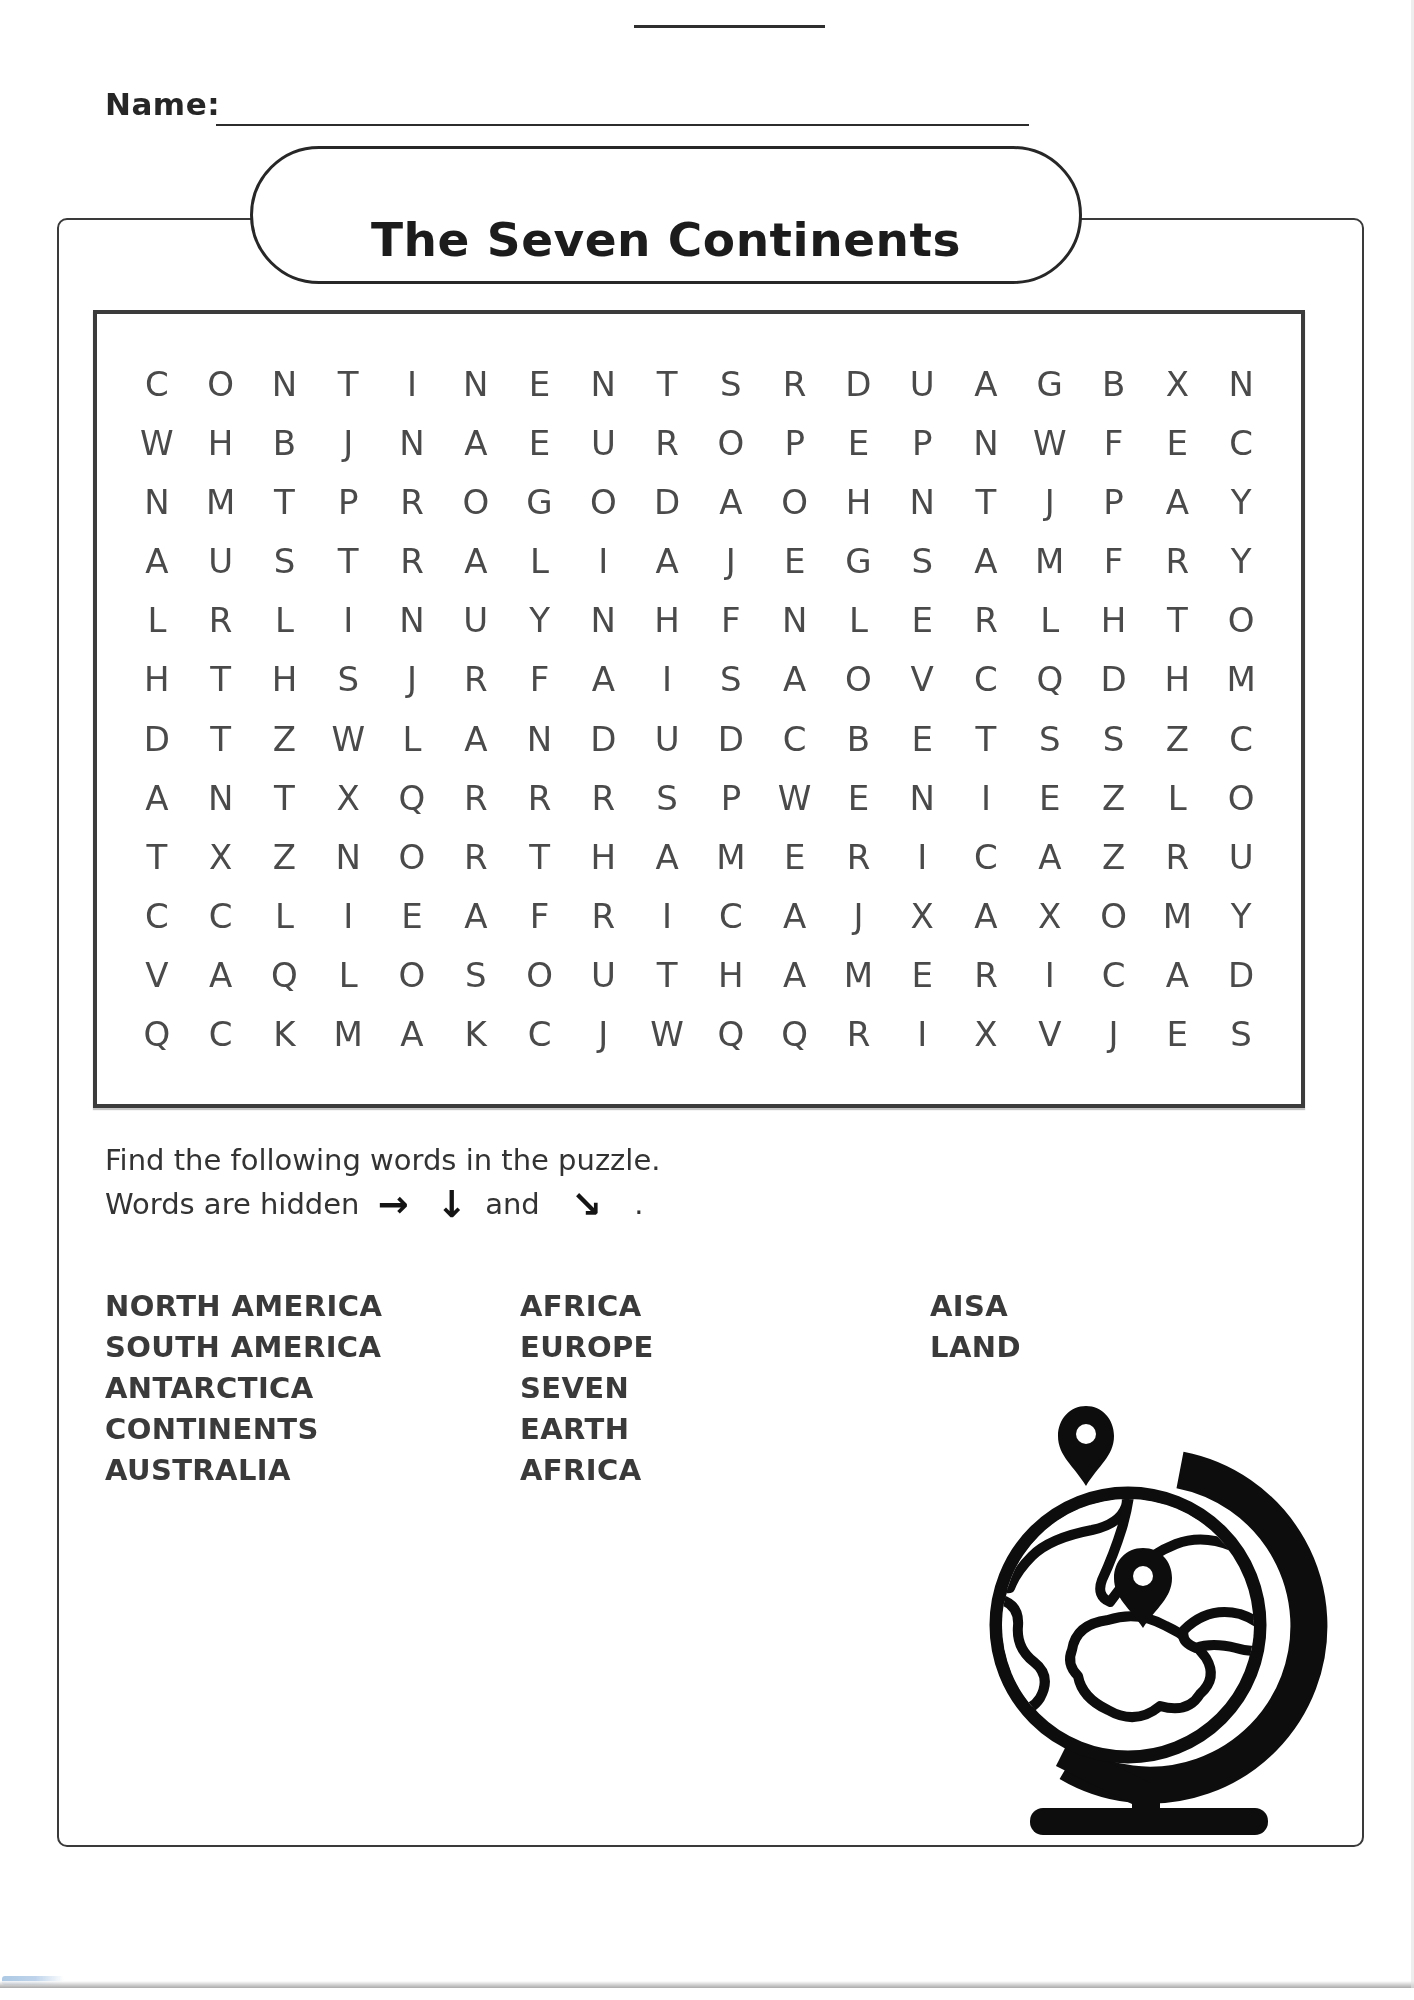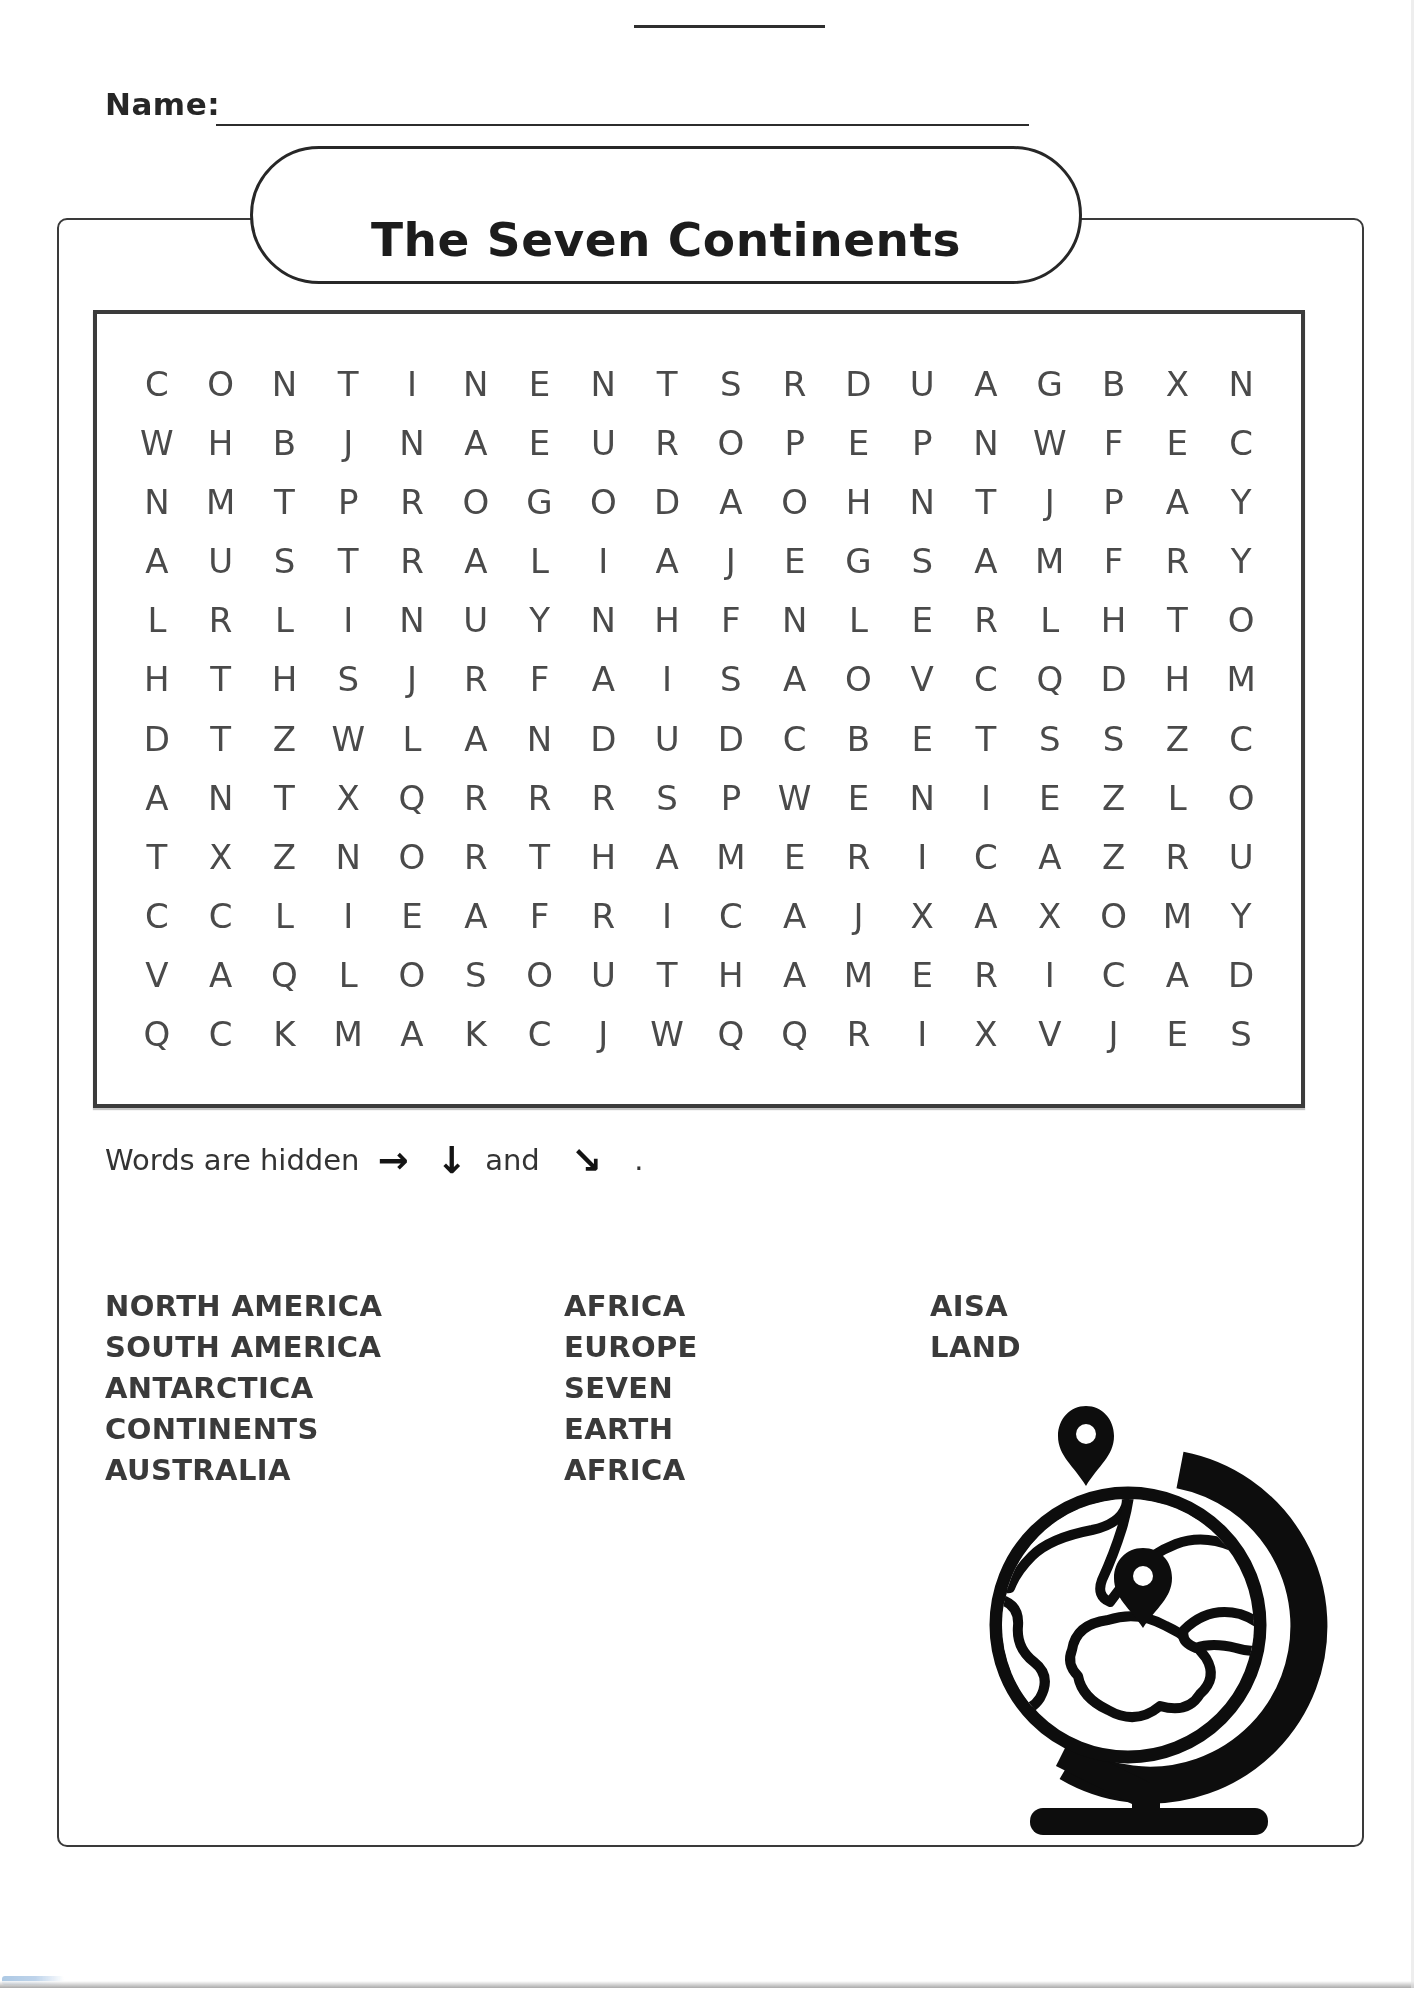--- a/index.html
+++ b/index.html
@@ -36,21 +36,21 @@
   .instructions { position:absolute; left:105px; top:1138px; color:#333333;
     font-size:29px; line-height:44px; z-index:2; }
   .instructions .arrow { font-size:37px; font-weight:700; color:#141414;
     margin:0 9px; vertical-align:-3px; }
   .instructions .arrow.diag { margin-left:22px; }
   .instructions .period { margin-left:14px; }
   
   .word-col { position:absolute; top:1286px; list-style:none; z-index:2; }
   .word-col li { font-size:29px; line-height:41px; color:#3a3a3a; letter-spacing:0.4px;font-weight:bold; }
   .word-col.c1 { left:105px; }
-  .word-col.c2 { left:520px;margin-left:44px; }
+  .word-col.c2 { left:520px; }
   .word-col.c3 { left:930px; }
   
   .globe-svg { position:absolute; left:980px; top:1398px; z-index:2; }
   
   .watermark { position:absolute; left:2px; top:1976px; width:62px; height:9px;
     border-radius:3px; opacity:0.85;
     background:linear-gradient(90deg,#9fc0e0 0%,#b4cde8 55%,rgba(255,255,255,0) 100%);
     filter:blur(0.6px); }
   .bottom-edge { position:absolute; left:0; bottom:0; width:100%; height:7px;
     background:linear-gradient(#ffffff, #9c9c9c); opacity:0.85; }
@@ -288,20 +288,21 @@
         <span class="cell">I</span>
         <span class="cell">X</span>
         <span class="cell">V</span>
         <span class="cell">J</span>
         <span class="cell">E</span>
         <span class="cell">S</span>
       </div>
   </div>
 
   <div class="instructions">
+    <div>Find the following words in the puzzle.</div>
     <div>
       <span>Words are hidden</span>
       <span class="arrow">→</span>
       <span class="arrow">↓</span>
       <span>and</span>
       <span class="arrow diag">↘</span>
       <span class="period">.</span>
     </div>
   </div>
 

